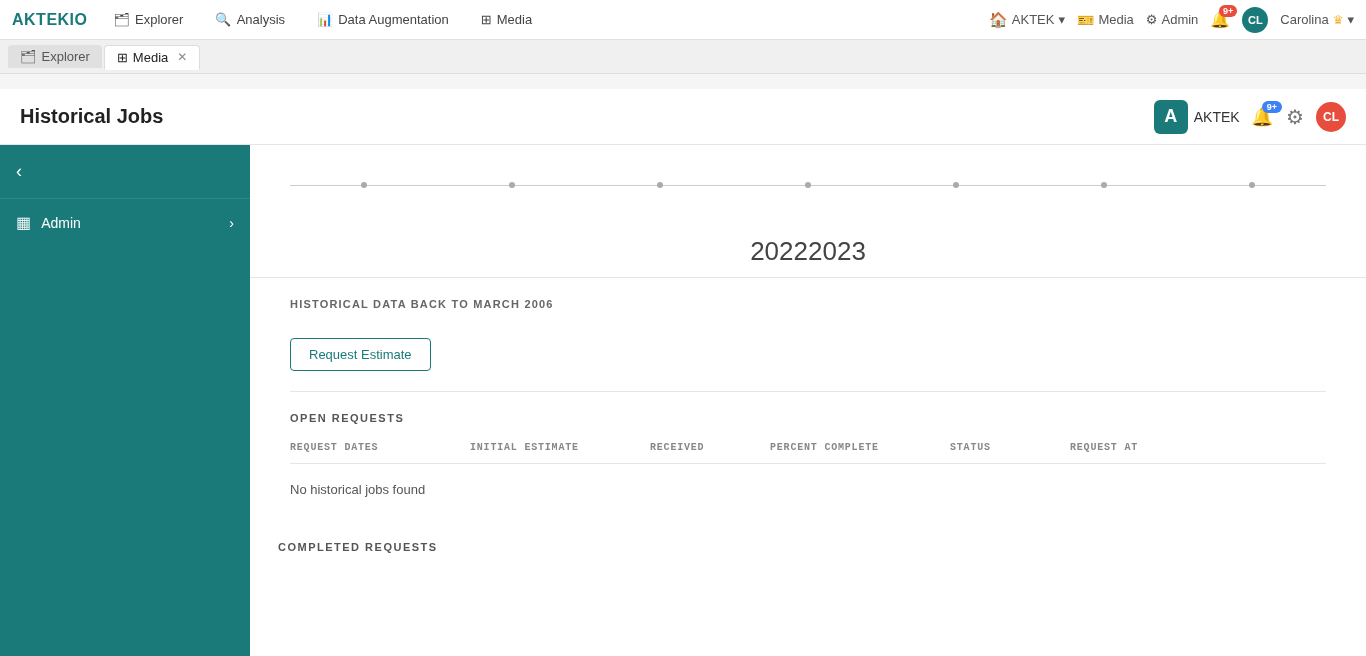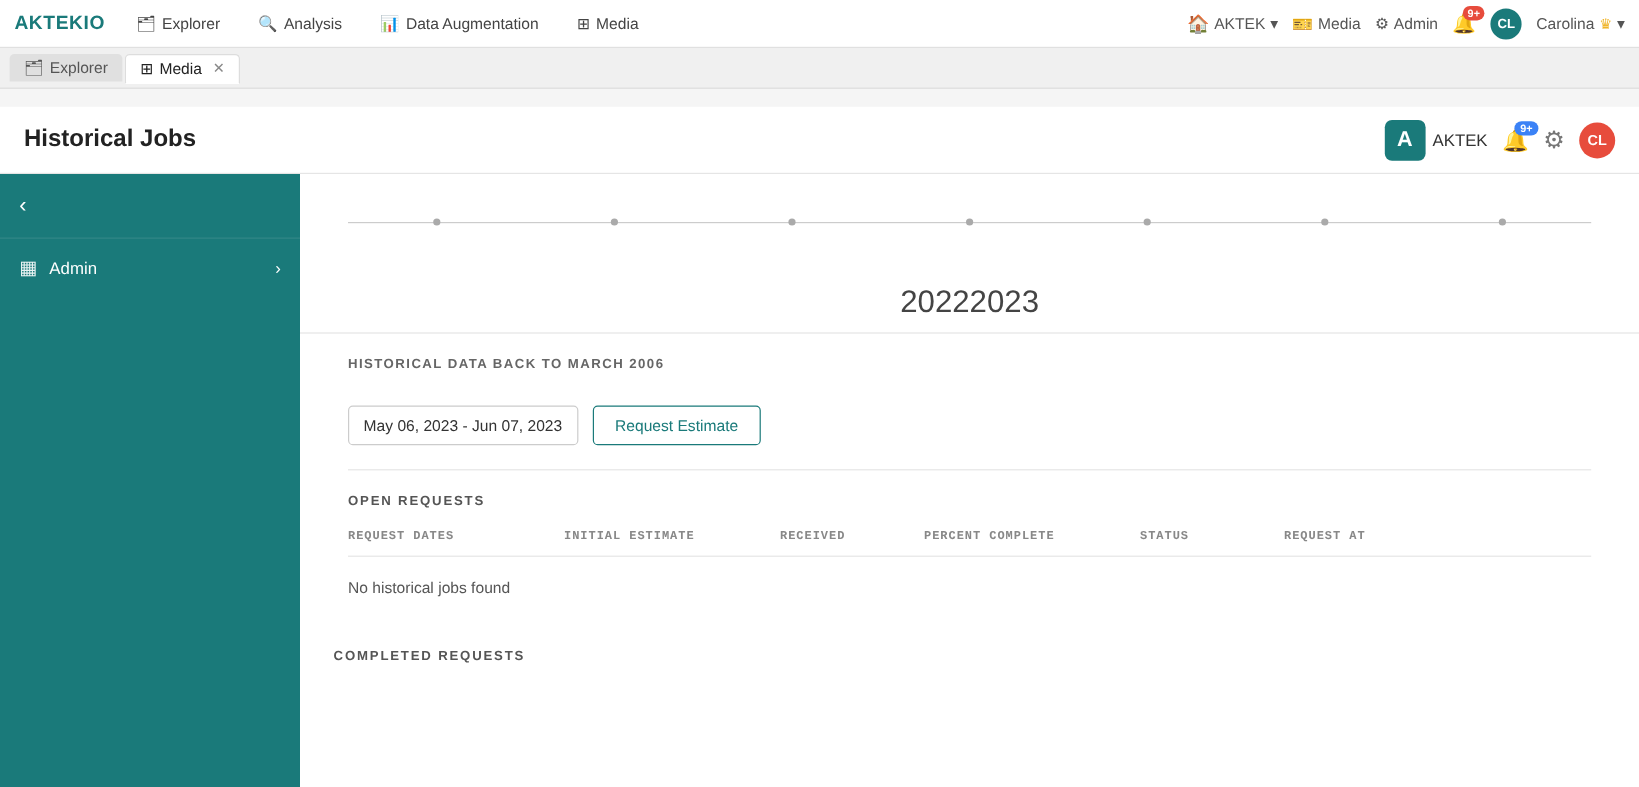--- a/index.html
+++ b/index.html
@@ -435,21 +435,20 @@
       </div>
       <div class="timeline-labels">
         <span class="timeline-year">2022</span>
         <span class="timeline-year">2023</span>
       </div>
     </div>
 
     <div class="historical-section">
       <div class="historical-label">HISTORICAL DATA BACK TO MARCH 2006</div>
       <div class="historical-controls">
-        <div class="date-range-input">May 06, 2023 - Jun 07, 2023</div>
         <button class="request-estimate-btn">Request Estimate</button>
       </div>
     </div>
 
     <hr class="section-divider">
 
     <div class="requests-section">
       <div class="section-title">OPEN REQUESTS</div>
       <div class="table-header">
         <span class="table-col-header">REQUEST DATES</span>

